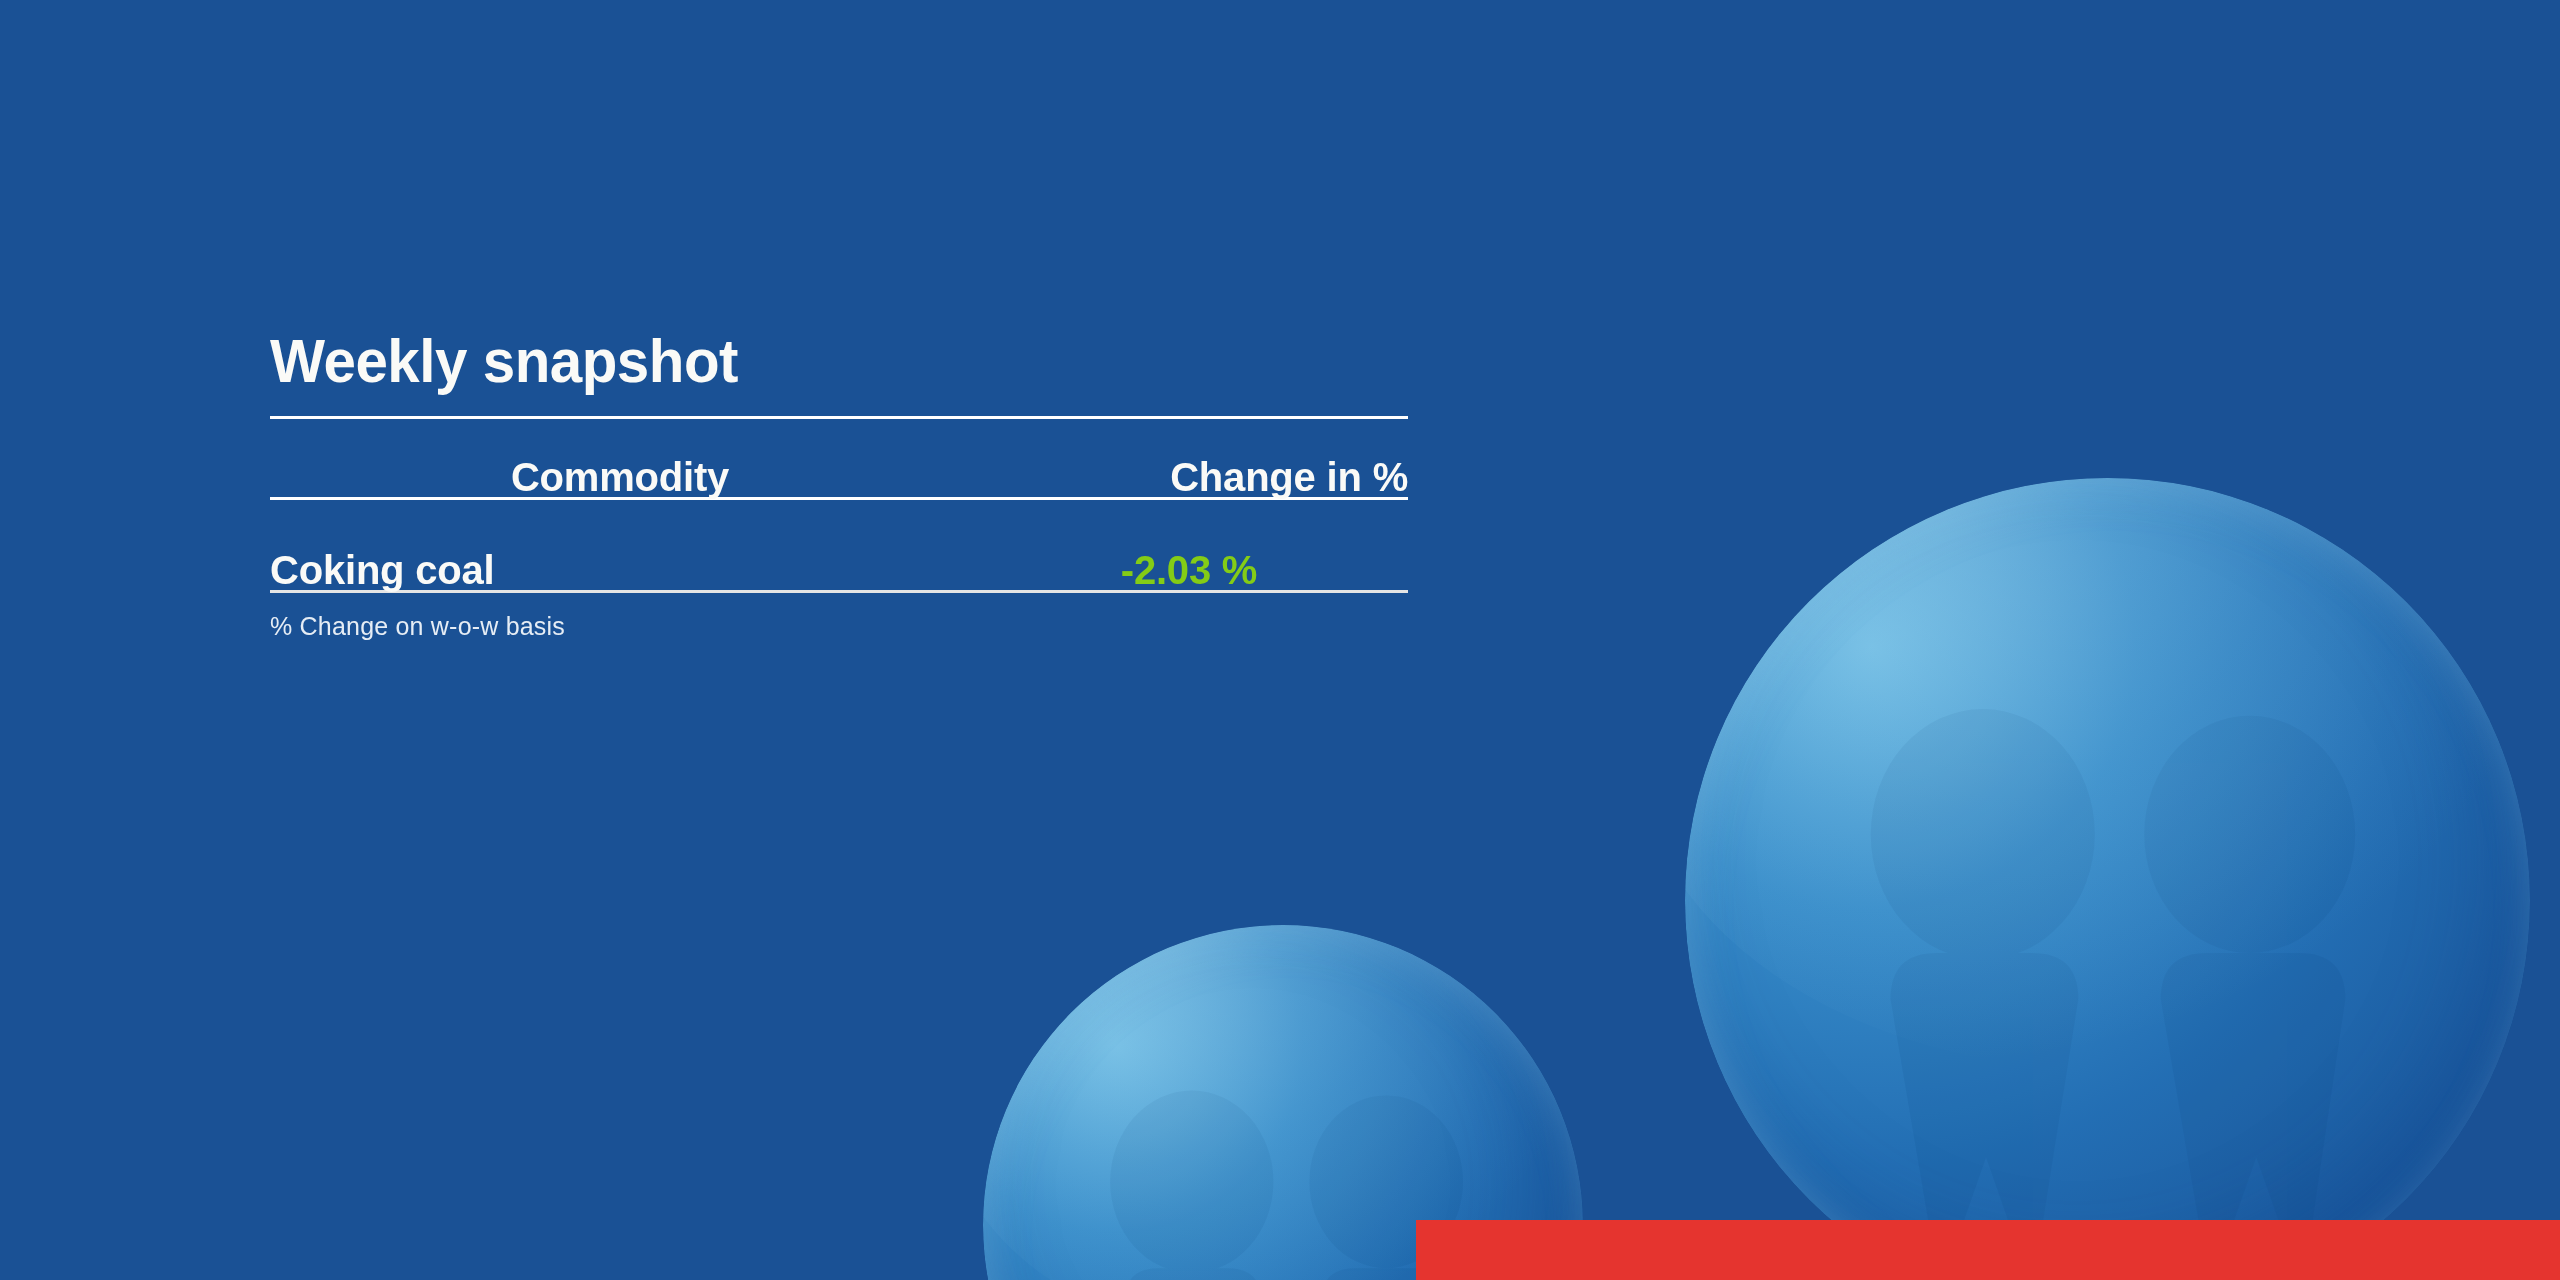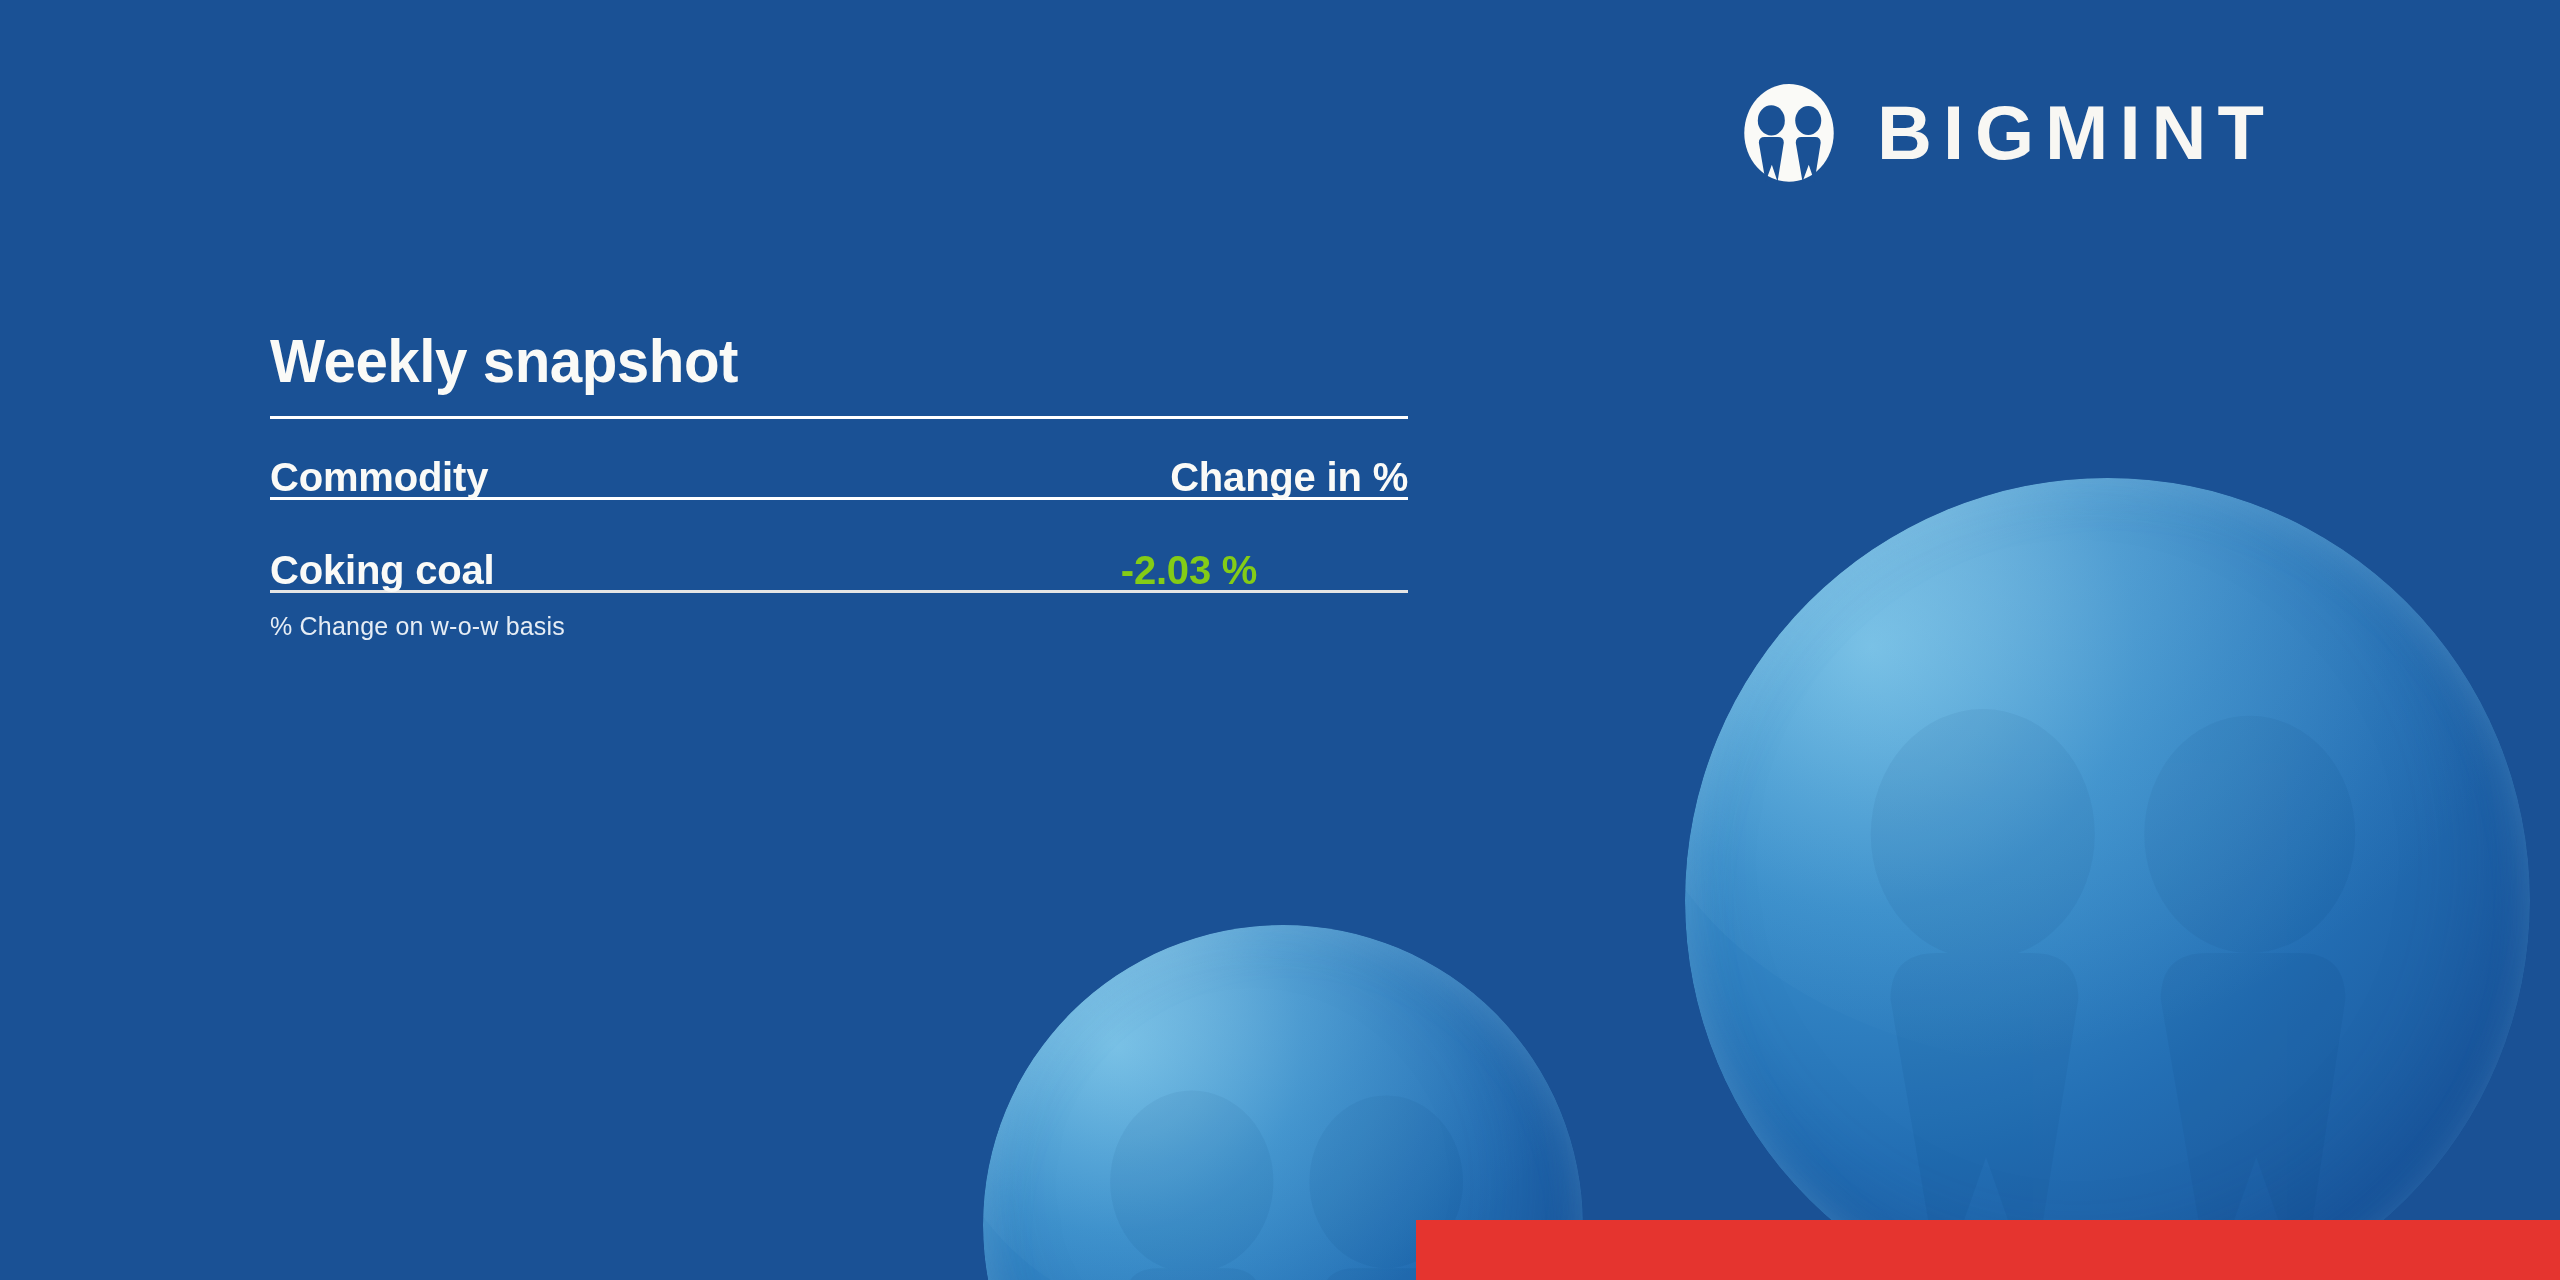--- a/index.html
+++ b/index.html
@@ -150,21 +150,21 @@
     border-top: 3px solid #FFFFFF;
     border-bottom: 3px solid #FFFFFF;
     height: 78px;
     padding-bottom: 10px;
     color: #FAFAF7;
     font-family: "Liberation Sans Narrow", "Liberation Sans", "DejaVu Sans Condensed", sans-serif;
     font-size: 40px;
     line-height: 1;
     letter-spacing: -0.2px;
   }
-  .hdr-name { text-align: left; }
+  .hdr-name { text-align: center; }
   .hdr-val  { text-align: right; }
 
   .data-row td {
     border-bottom: 3px solid #e5e5e5;
     height: 90px;
     padding-bottom: 10px;
     font-family: "Liberation Sans Narrow", "Liberation Sans", "DejaVu Sans Condensed", sans-serif;
     font-size: 40px;
     line-height: 1;
   }
@@ -222,34 +222,20 @@
           <path d="M116 112 q0-14 14-14 h28 q14 0 14 14 l-13 88 -14 -40 -14 40 z"></path>
         </g>
       </svg>
     </div>
     <div class="sphere-gloss"></div>
     <div class="sphere-rim"></div>
   </div>
 
   <div id="red-bar"></div>
 
-  <div id="brand">
-    <div id="brand-mark">
-      <svg viewBox="0 0 200 200" aria-hidden="true">
-        <ellipse cx="100" cy="96" rx="86" ry="94" fill="#FAFAF7"></ellipse>
-        <g fill="#1A5195">
-          <ellipse cx="66" cy="72" rx="26" ry="29"></ellipse>
-          <ellipse cx="137" cy="72" rx="25" ry="28"></ellipse>
-          <path d="M42 115 q0-11 11-11 h26 q11 0 11 11 l-12 75 -11 -33 -12 33 z"></path>
-          <path d="M113 115 q0-11 11-11 h26 q11 0 11 11 l-12 75 -11 -33 -12 33 z"></path>
-        </g>
-      </svg>
-    </div>
-    <div id="brand-word">BIGMINT</div>
-  </div>
 
   <div id="panel">
 
     <h1 id="panel-title">Weekly snapshot</h1>
 
     <table id="snapshot-table">
       <colgroup>
         <col class="c-name">
         <col class="c-val">
       </colgroup>

